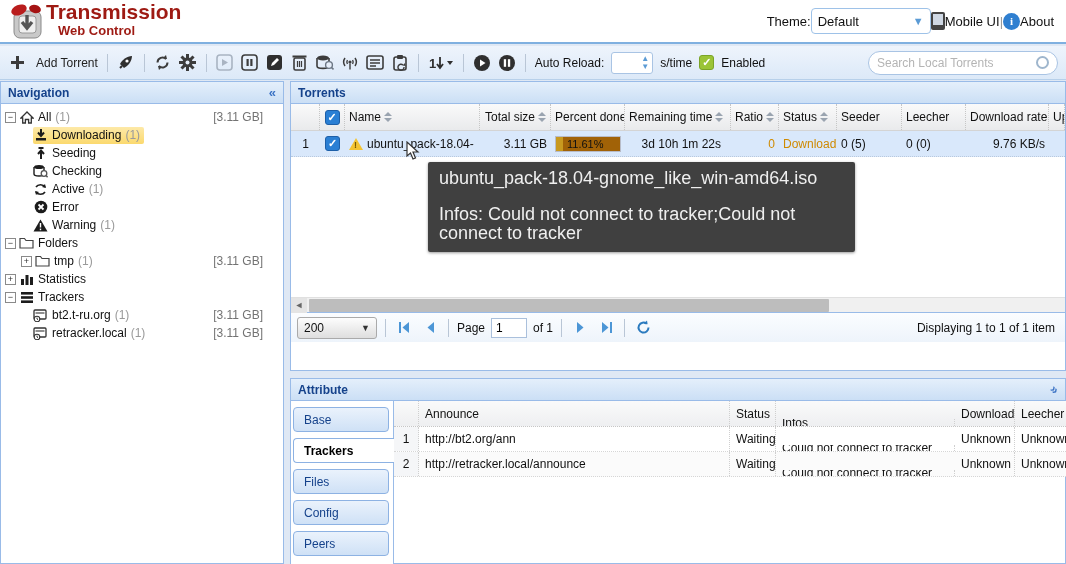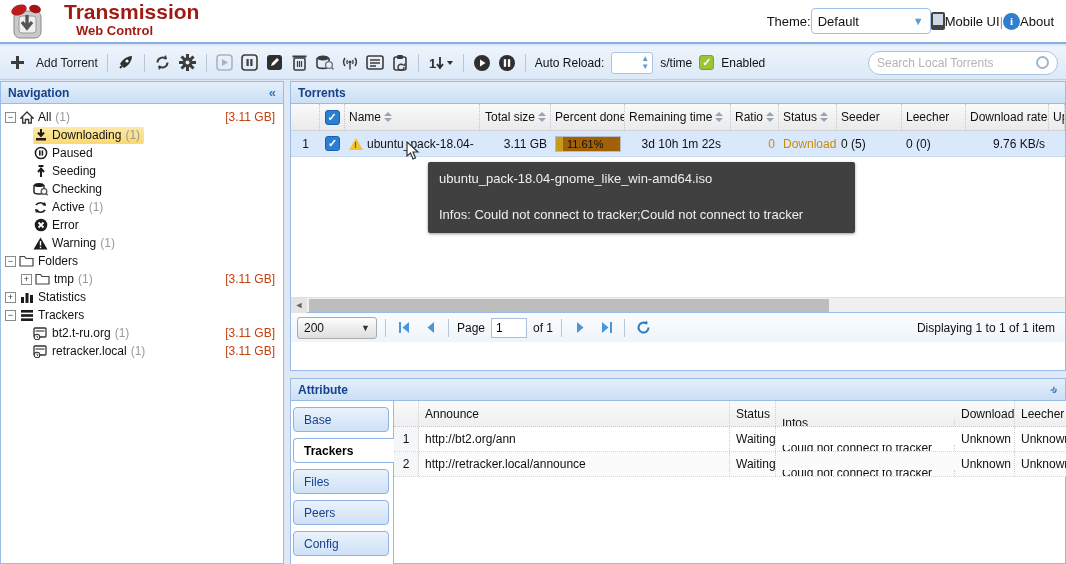--- a/index.html
+++ b/index.html
@@ -8,21 +8,21 @@
     font-family:"Liberation Sans", sans-serif; font-size:12px; color:#111;
     background:#dfe8f4; position:relative;
   }
   svg { display:block; }
 
   
   .hdr { position:absolute; left:0; top:0; width:1066px; height:44px; background:#fff;
          border-bottom:2px solid #7fb0e0; display:flex; align-items:center; }
   .logo-wrap { display:flex; align-items:flex-start; padding-left:8px; }
   .logo-ic { width:38px; height:38px; margin-top:2px; }
-  .logo-txt { margin-left:18px; }
+  .logo-txt { margin-left:0; }
   .logo-title { color:#9e1a13; font-weight:bold; font-size:21px; line-height:22px; }
   .logo-sub { color:#9e1a13; font-weight:bold; font-size:13px; margin-left:12px; }
   .hdr-right { margin-left:auto; display:flex; align-items:center; padding-right:12px; font-size:13px; }
   .theme-select { width:120px; height:26px; border:1px solid #9ec2e8; border-radius:4px; background:#fff;
                   display:flex; align-items:center; justify-content:space-between; padding:0 6px; }
   .theme-caret { color:#5b9bd5; font-size:11px; }
   .mobile-ic { width:14px; height:18px; background:#444; border-radius:2px; position:relative; }
   .mobile-ic::after { content:""; position:absolute; left:2px; top:2px; right:2px; bottom:5px; background:#cfd8e4; }
   .about-ic { width:17px; height:17px; border-radius:50%; background:#2f7fd0; color:#fff; font-weight:bold;
               font-size:11px; display:flex; align-items:center; justify-content:center; font-family:"Liberation Serif",serif; }
@@ -54,21 +54,21 @@
 
   
   #nav { left:0; top:81px; width:284px; height:483px; }
   .nav-body { padding:4px 2px; }
   .nav-row { height:18px; display:flex; align-items:center; position:relative; }
   .nav-row .exp { width:11px; height:11px; border:1px solid #8a8a8a; background:#fff; font-size:9px; line-height:9px;
                   text-align:center; color:#333; margin:0 3px 0 2px; flex:none; }
   .ind1 { padding-left:16px; } .ind1b { padding-left:30px; }
   .nico { width:15px; height:15px; margin-right:4px; flex:none; display:flex; align-items:center; justify-content:center; }
   .ncount { color:#9a9a9a; margin-left:4px; }
-  .nsize { position:absolute; right:6px; color:#c2410c; }
+  .nsize { position:absolute; right:18px; color:#737373; }
   .nav-sel { background:linear-gradient(#fde9a8,#fbd96e); border-radius:2px; padding:1px 4px 1px 0;
              display:flex; align-items:center; }
 
   
   #torrents { left:290px; top:81px; width:776px; height:290px; }
   .grid-hdr { display:flex; height:27px; background:linear-gradient(#fafafa,#e9eaec); border-bottom:1px solid #d4d4d4; }
   .gh { display:flex; align-items:center; padding:0 4px; border-right:1px dotted #c6c6c6; overflow:hidden; white-space:nowrap; gap:3px; }
   .grid-row { display:flex; height:26px; background:#d9e8fb; border-bottom:1px dotted #b9c9de; }
   .gc { display:flex; align-items:center; padding:0 4px; overflow:hidden; white-space:nowrap; }
   .c-num{width:29px; justify-content:center;} .c-cb{width:25px; justify-content:center;}
@@ -111,21 +111,21 @@
   .tg-hdr { display:flex; height:26px; background:linear-gradient(#fafafa,#eeeff1); border-bottom:1px dotted #c6c6c6; }
   .tg-row { display:flex; height:25px; background:#fff; border-bottom:1px dotted #d6d6d6; }
   .tg-row.alt { background:#fbfbfb; }
   .tg { display:flex; align-items:center; padding:0 6px; border-right:1px dotted #cfcfcf; overflow:hidden; white-space:nowrap; }
   .t-num{width:25px; justify-content:center; background:#f5f6f8;} .t-ann{width:311px;} .t-st{width:46px;}
   .t-inf{width:179px;margin-top:18px;} .t-dl{width:60px;} .t-le{flex:1;}
   .tg-hdr .t-num { background:transparent; }
 
   
   .tooltip { position:absolute; left:428px; top:162px; width:427px; z-index:50;
-             background:rgba(58,58,58,0.97); color:#efefef; font-size:13px; line-height:19px;
+             background:rgba(58,58,58,0.97); color:#efefef; font-size:18px; line-height:19px;
              padding:7px 11px 9px; border-radius:2px; box-shadow:0 1px 3px rgba(0,0,0,.4); }
   .tooltip .gap { height:17px; }
   #cursor { position:absolute; left:405px; top:141px; z-index:60; }
 </style>
 </head>
 <body>
 
 <div class="hdr">
   <div class="logo-wrap">
     <svg class="logo-ic" viewBox="0 0 38 38">
@@ -311,30 +311,20 @@
           <svg width="14" height="14" viewBox="0 0 14 14">
               <path d="M7 1 v6 M4 4.5 l3 3.5 3-3.5" fill="none" stroke="#1c1c1c" stroke-width="2"></path>
               <path d="M2 10 h10 v2.5 h-10z" fill="#1c1c1c"></path>
             </svg>
         </span>
         <span>Downloading</span>
         <span class="ncount">(1)</span>
       </span>
     </div>
 
-    <div class="nav-row ind1b">
-      <span class="nico">
-        <svg width="14" height="14" viewBox="0 0 14 14">
-            <circle cx="7" cy="7" r="5.6" fill="none" stroke="#1c1c1c" stroke-width="1.5"></circle>
-            <rect x="5" y="4.4" width="1.6" height="5.2" fill="#1c1c1c"></rect>
-            <rect x="7.6" y="4.4" width="1.6" height="5.2" fill="#1c1c1c"></rect>
-          </svg>
-      </span>
-      <span>Paused</span>
-    </div>
 
     <div class="nav-row ind1b">
       <span class="nico">
         <svg width="14" height="14" viewBox="0 0 14 14">
             <path d="M7 13 V6 M4 8 l3-3.5 L10 8" fill="none" stroke="#1c1c1c" stroke-width="2"></path>
             <path d="M4.5 1 h5 v2 h-5z" fill="#1c1c1c"></path>
           </svg>
       </span>
       <span>Seeding</span>
     </div>
@@ -610,24 +600,24 @@
       <div class="tab">
           <span>Base</span>
         </div>
       <div class="tab sel">
           <span>Trackers</span>
         </div>
       <div class="tab">
           <span>Files</span>
         </div>
       <div class="tab">
-          <span>Peers</span>
+          <span>Config</span>
         </div>
       <div class="tab">
-          <span>Config</span>
+          <span>Peers</span>
         </div>
     </div>
     <div class="tgrid">
       <div class="tg-hdr">
         <div class="tg t-num"></div>
         <div class="tg t-ann">Announce</div>
         <div class="tg t-st">Status</div>
         <div class="tg t-inf">Infos</div>
         <div class="tg t-dl">Download</div>
         <div class="tg t-le">Leecher count</div>

